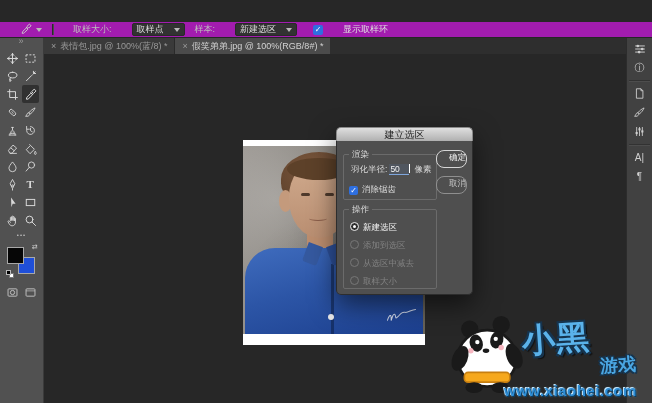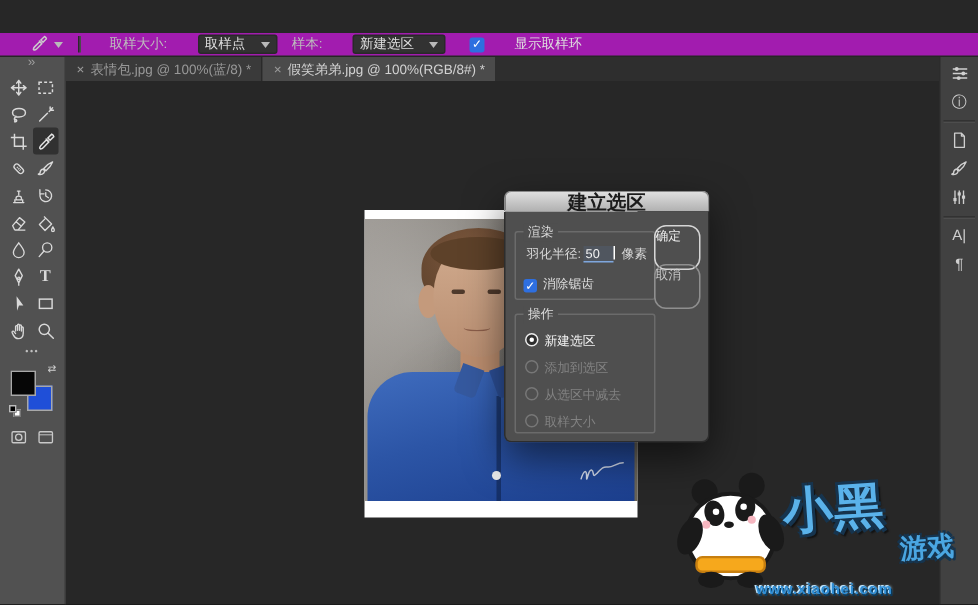--- a/index.html
+++ b/index.html
@@ -85,55 +85,55 @@
   .collar.r{left:84px;transform:rotate(-20deg);background:#2d5099;border-radius:0 0 3px 3px}
   .placket{position:absolute;left:86px;top:16px;width:3px;height:70px;background:rgba(10,25,60,.5)}
   .button-dot{position:absolute;left:83px;top:66px;width:6px;height:6px;border-radius:50%;background:#e9e9e9;z-index:4}
   .chest-logo{position:absolute;left:112px;top:38px;width:4px;height:6px;background:rgba(255,255,255,.45);border-radius:40%}
   .signature{position:absolute;right:6px;bottom:8px;transform:rotate(-10deg);z-index:5}
 
   
   .dialog{position:absolute;left:336px;top:127px;width:137px;height:168px;border-radius:5px;
     box-shadow:0 10px 26px rgba(0,0,0,.55);font-size:8.5px;z-index:10}
   .dlg-title{height:14px;background:linear-gradient(#dfdfdf,#b0b0b0);border-radius:5px 5px 0 0;
-    text-align:center;line-height:14px;font-size:13px;color:#1c1c1c;font-weight:bold;border:1px solid #8a8a8a;border-bottom:none}
+    text-align:center;line-height:14px;font-size:10px;color:#1c1c1c;font-weight:normal;border:1px solid #8a8a8a;border-bottom:none}
   .dlg-body{position:relative;height:154px;background:#4f4f4f;border-radius:0 0 5px 5px;border:1px solid #2d2d2d;border-top:none}
   .group{position:absolute;border:1px solid #6b6b6b;border-radius:2px}
   .group-label{position:absolute;top:-6px;left:5px;background:#4f4f4f;padding:0 3px;color:#dedede;font-size:8.5px}
   .g-render{left:6px;top:13px;width:94px;height:46px}
   .g-op{left:6px;top:68px;width:94px;height:80px}
   .feather-row{position:absolute;left:7px;top:9px;color:#d8d8d8;white-space:nowrap}
   .feather-val{display:inline-block;min-width:20px;color:#f2f2f2;border-bottom:1px solid #7fa6dc;
     background:rgba(90,120,170,.18);padding:0 1px;margin-left:2px}
   .caret-bar{display:inline-block;width:1px;height:9px;background:#fff;vertical-align:-1px}
   .feather-unit{margin-left:4px}
   .cbrow{position:absolute;left:5px;top:29px;display:flex;align-items:center;color:#dedede}
   .dlg-check{width:9px;height:9px;border-radius:2px;background:#2e6fe0;color:#fff;font-size:8px;
     line-height:9px;text-align:center;margin-right:4px}
   .radio-row{position:absolute;left:6px;display:flex;}
   .r1{top:12px}.r2{top:30px}.r3{top:48px}.r4{top:66px}
   .radio{width:9px;height:9px;border-radius:50%;margin-right:4px;position:relative}
   .radio.sel{border:1.5px solid #ececec;background:#2e2e2e}
   .radio.sel::after{content:"";position:absolute;left:1.5px;top:1.5px;width:3px;height:3px;background:#fff;border-radius:50%}
   .radio.dis{border:1px solid #777}
   .rlabel-sel{color:#f2f2f2}.rlabel-dis{color:#828282}
-  .btn{position:absolute;right:5px;width:31px;height:30px;border-radius:8px;text-align:left;line-height:13.5px;color:#ececec}
+  .btn{position:absolute;right:5px;width:31px;height:18px;border-radius:8px;text-align:right;line-height:13.5px;color:#ececec}
   .btn-ok{top:9px;border:1px solid #d6d6d6}
   .btn-cancel{top:35px;border:1px solid #8f8f8f;color:#c6c6c6}
 
   
   .watermark{position:absolute;right:4px;bottom:2px;width:200px;height:88px;z-index:20}
   .panda{position:absolute;left:0;bottom:4px}
   .wm-brand{position:absolute;left:74px;top:4px;font-size:33px;font-weight:bold;color:#5ab2ea;letter-spacing:1px;
     transform:rotate(-4deg);
     text-shadow:-2px -2px 0 #16344e,2px -2px 0 #16344e,-2px 2px 0 #16344e,2px 2px 0 #16344e,3px 3px 1px rgba(0,0,0,.55)}
   .wm-brand2{position:absolute;left:152px;top:40px;font-size:18px;font-weight:bold;color:#4aa6e2;
     transform:rotate(-4deg);
     text-shadow:-1.5px -1.5px 0 #16344e,1.5px -1.5px 0 #16344e,-1.5px 1.5px 0 #16344e,1.5px 1.5px 0 #16344e}
-  .wm-url{position:absolute;left:56px;bottom:2px;font-size:10px;font-weight:bold;color:#2f8ed6;letter-spacing:.5px;
+  .wm-url{position:absolute;left:56px;bottom:2px;font-size:15px;font-weight:bold;color:#2f8ed6;letter-spacing:.5px;
     text-shadow:1px 1px 0 #083a5e,-1px -1px 0 #bfe6ff,0 0 2px #bfe6ff}
 </style>
 </head>
 <body>
 
 <div class="screen">
 
 
   <div class="optionsbar">
     <span class="ob-tool">

